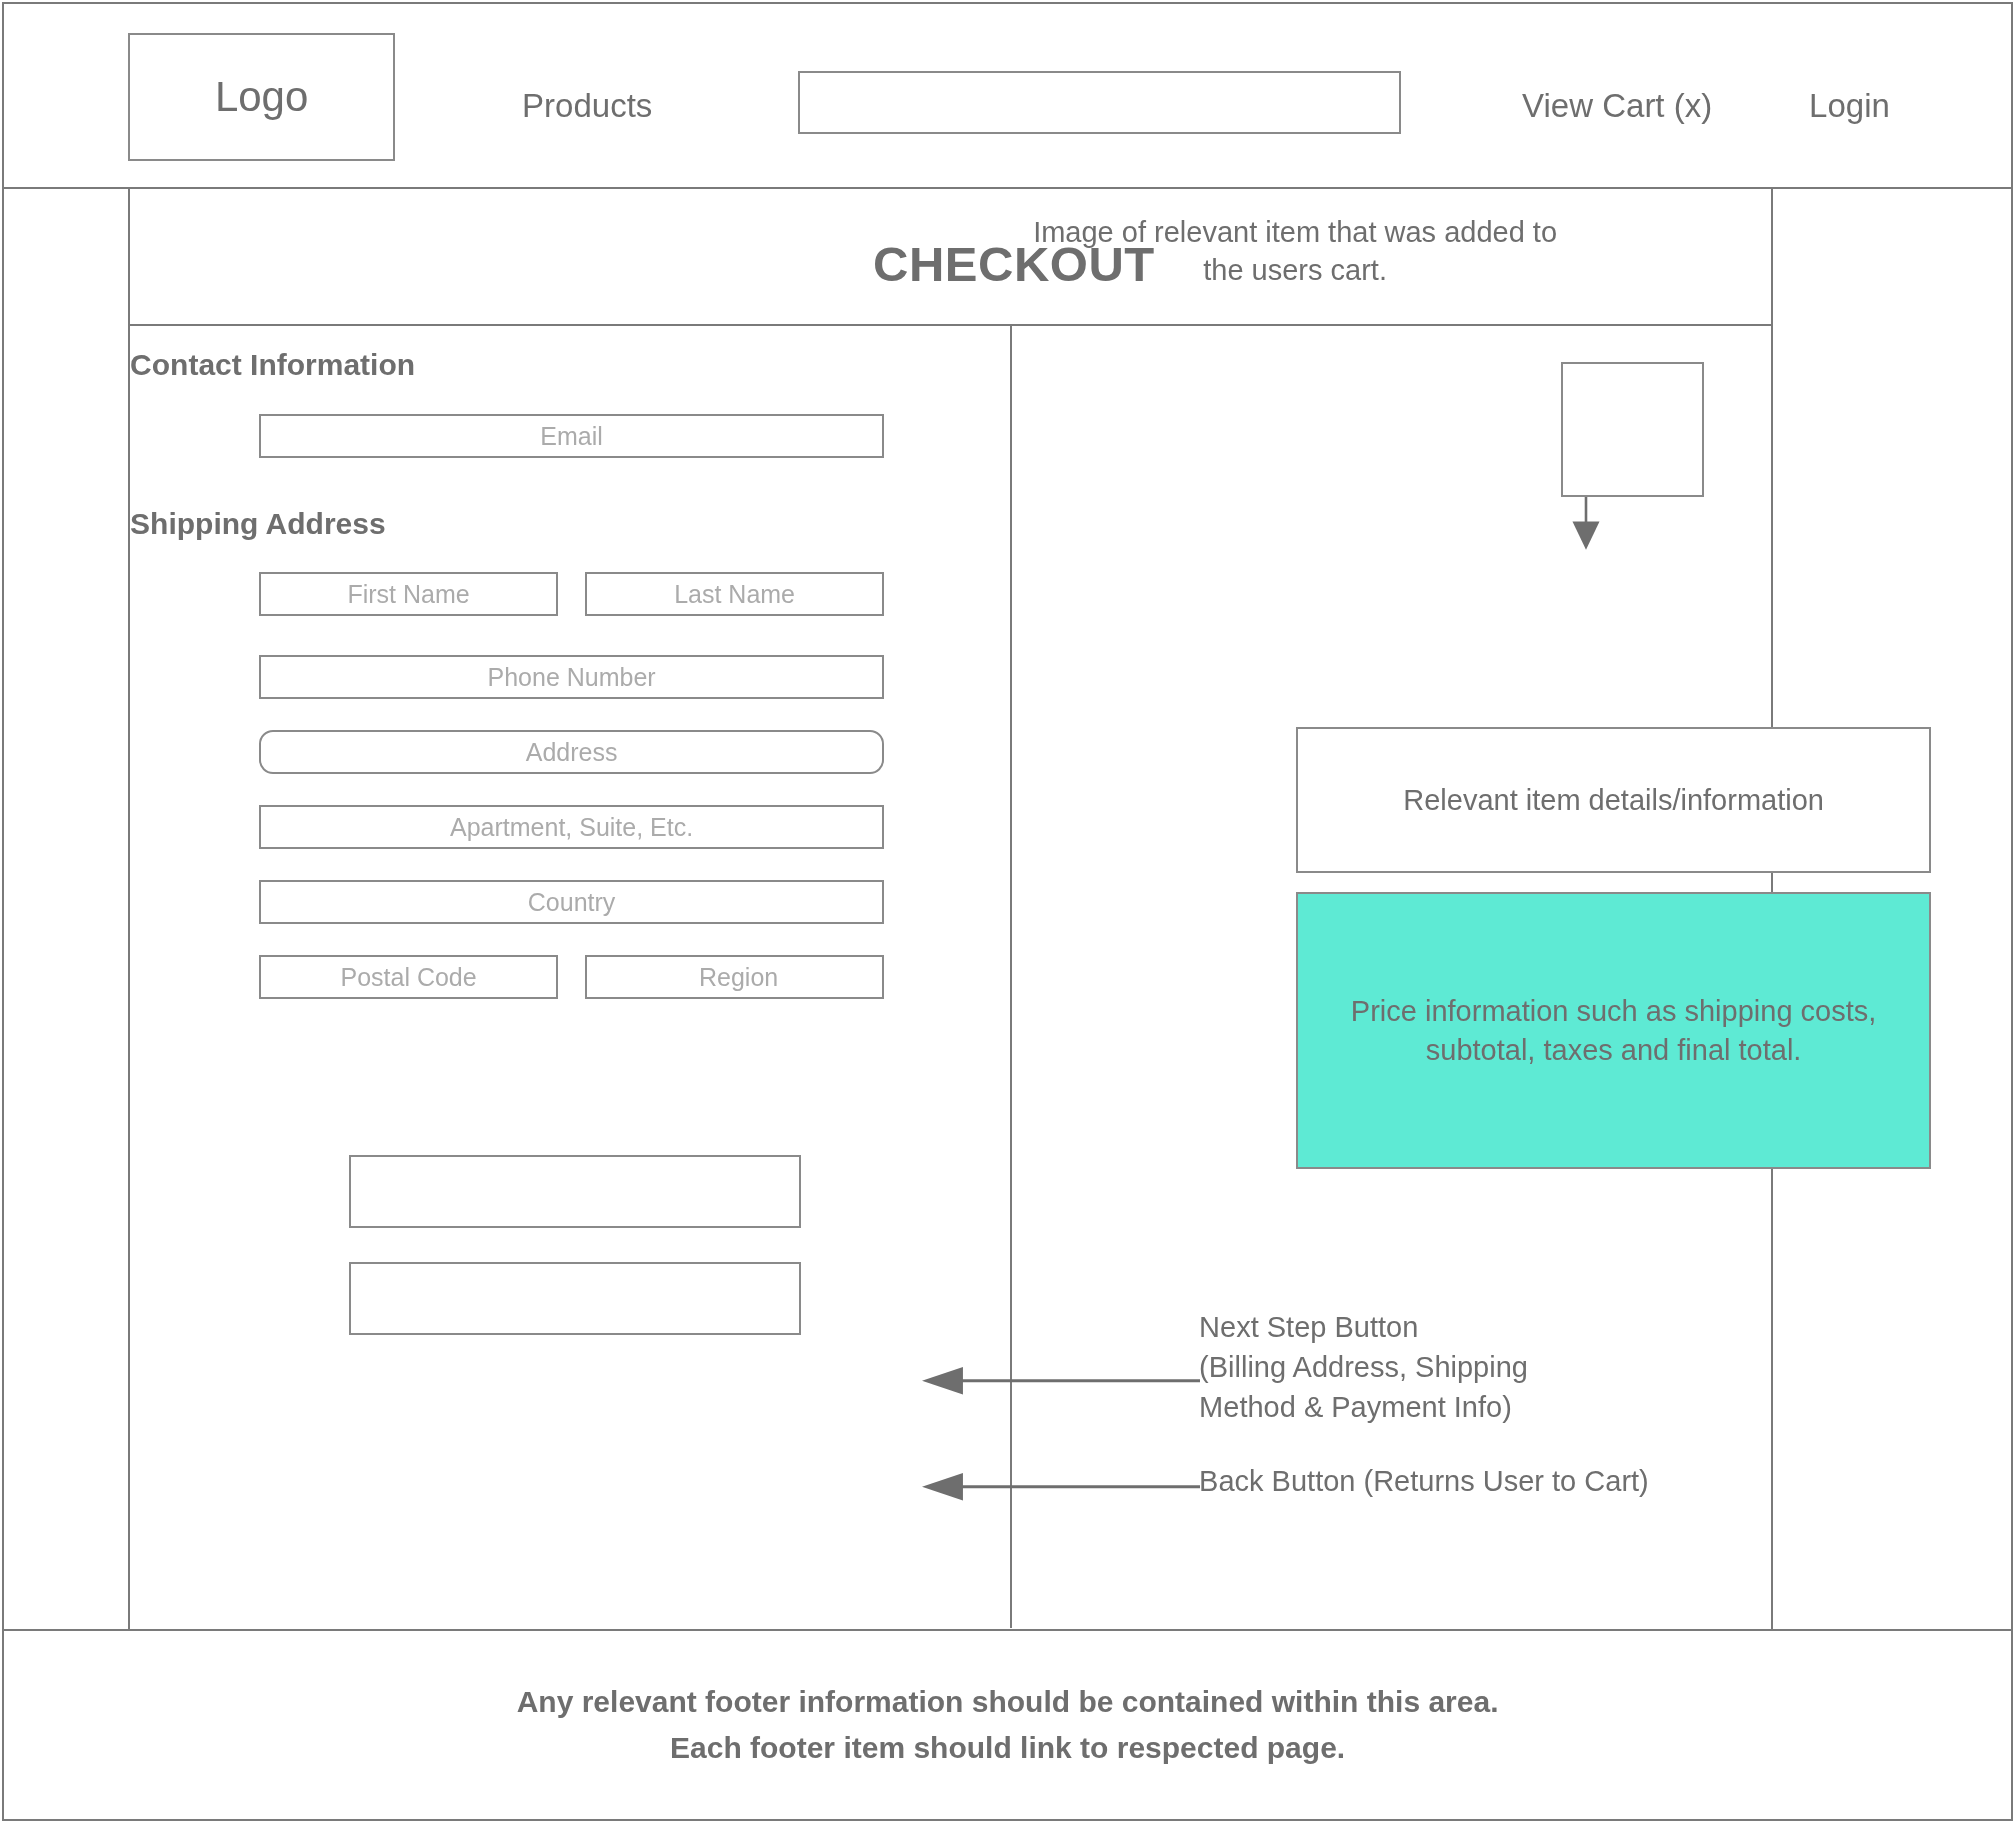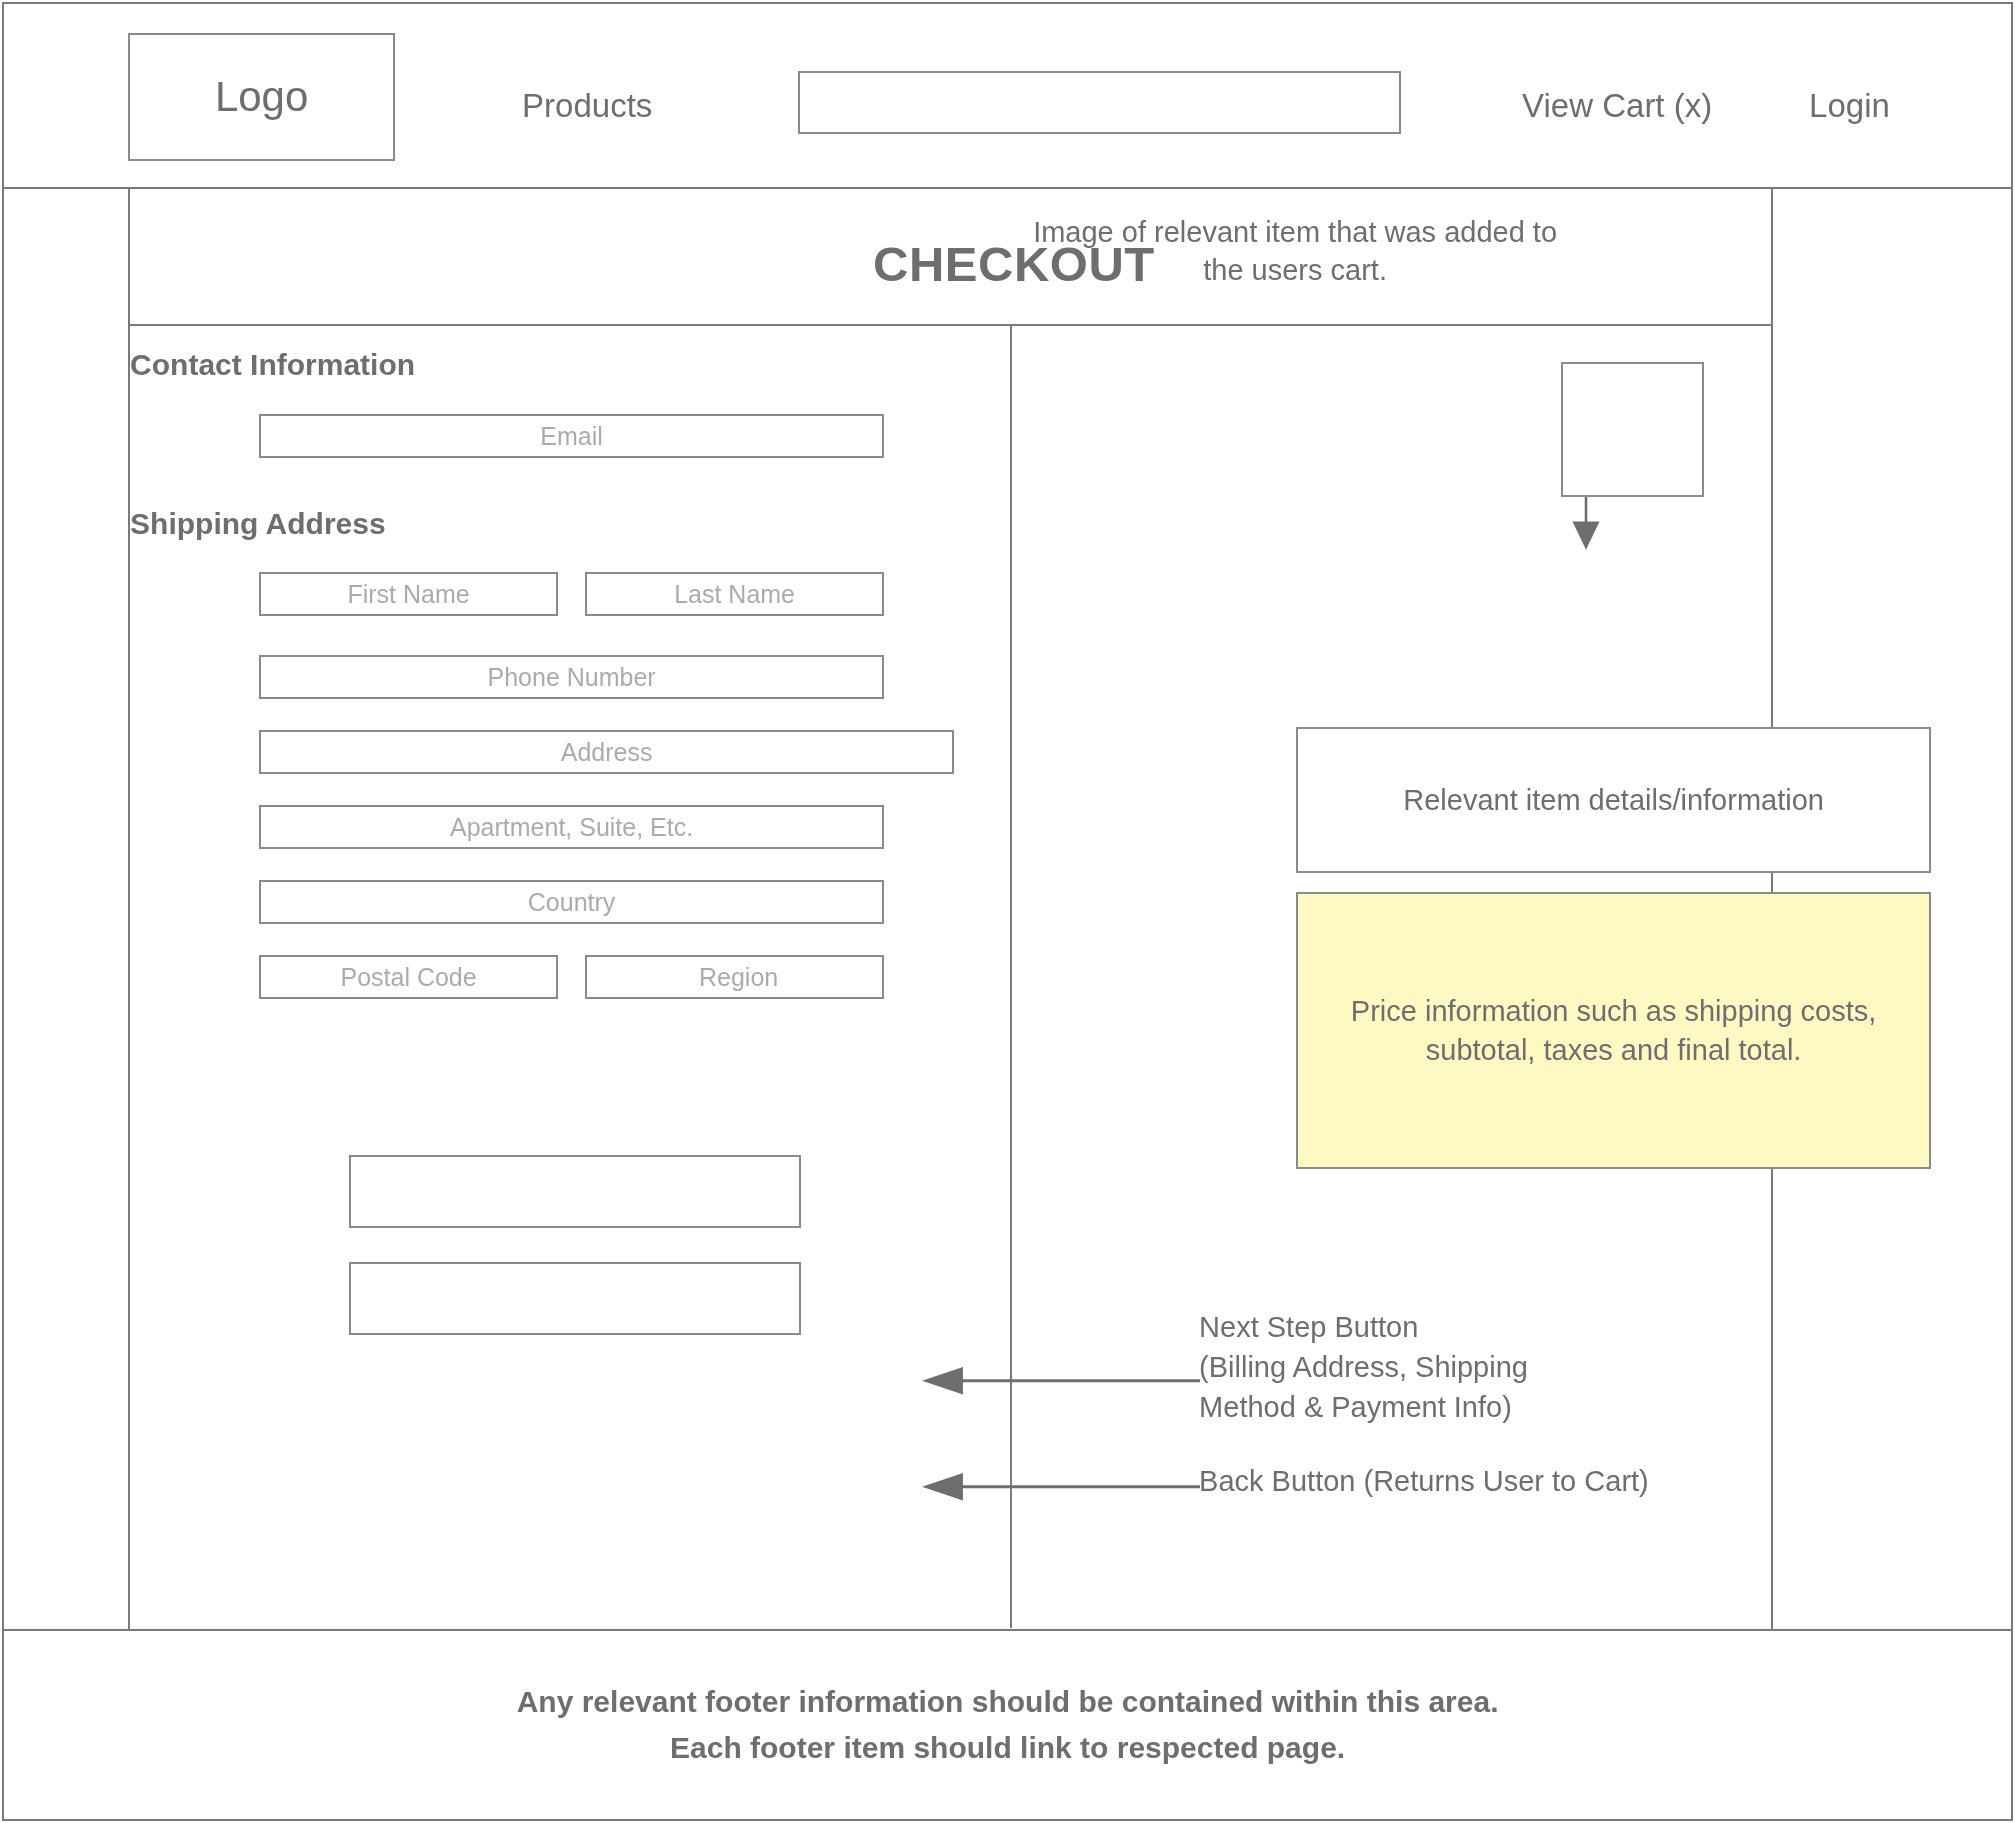--- a/index.html
+++ b/index.html
@@ -189,21 +189,21 @@
     text-align: center;
     height: 44px;
     padding: 0;
   }
   .field::placeholder { color: #ababab; opacity: 1; }
 
   .f-email      { left: 129px;  top: 88px;  width: 625px; }
   .f-first      { left: 129px;  top: 246px;  width: 299px;  }
   .f-last       { left: 455px;  top: 246px;  width: 299px;  }
   .f-phone      { left: 129px;  top: 329px;  width: 625px; }
-  .f-address    { left: 129px;  top: 404px;  width: 695px; }
+  .f-address    { left: 129px;  top: 404px;  width: 625px; border-radius: 14px; }
   .f-apartment  { left: 129px;  top: 479px;  width: 625px; }
   .f-country    { left: 129px;  top: 554px; width: 625px; }
   .f-postal     { left: 129px;  top: 629px; width: 299px;  }
   .f-region     { left: 455px;  top: 629px; width: 299px; padding-left: 8px;  }
   .f-city       { left: 129px;  top: 703px; width: 625px; }
 
   .wire-button {
     position: absolute;
     border: 2.1px solid #8a8a8a;
     background: #ffffff;
@@ -253,21 +253,21 @@
     color: #6e6e6e;
   }
 
   .price-box {
     position: absolute;
     left: 284px;
     top: 566px;
     width: 635px;
     height: 277px;
     border: 2.1px solid #8a8a8a;
-    background: #fef9c3;
+    background: #5eead4;
     display: flex;
     align-items: center;
     justify-content: center;
   }
   .price-text {
     text-align: center;
     font-size: 29px;
     line-height: 1.33;
     color: #6e6e6e;
   }

